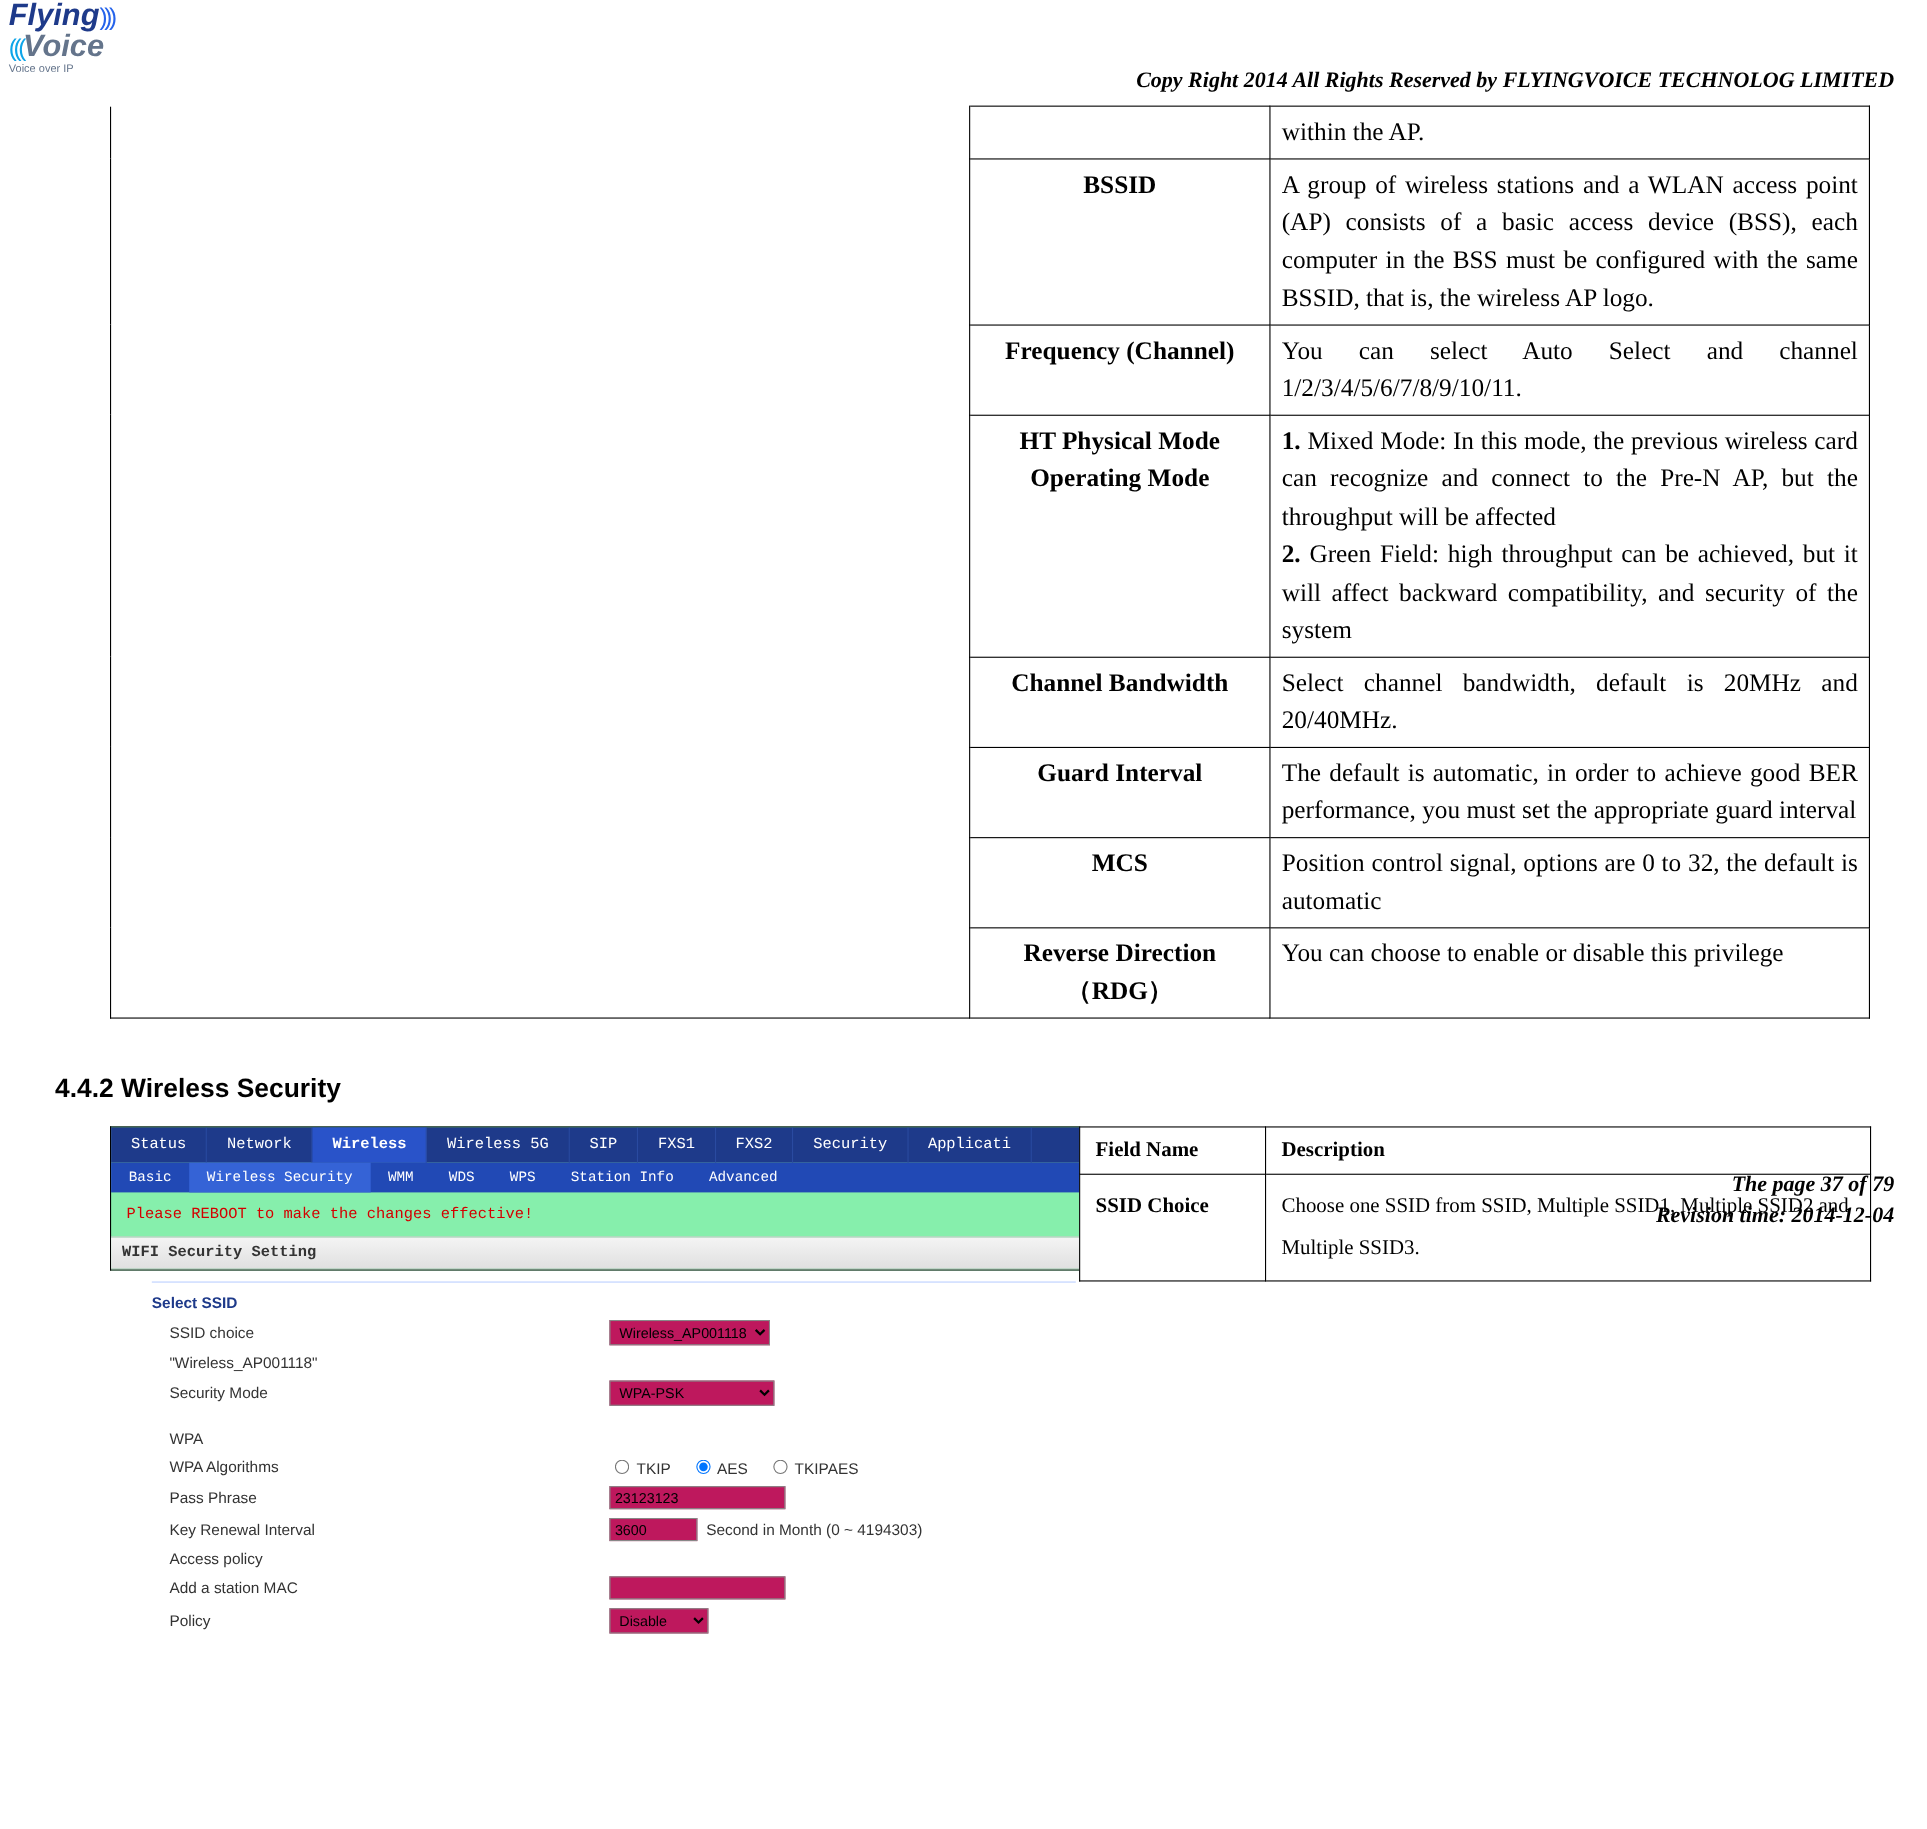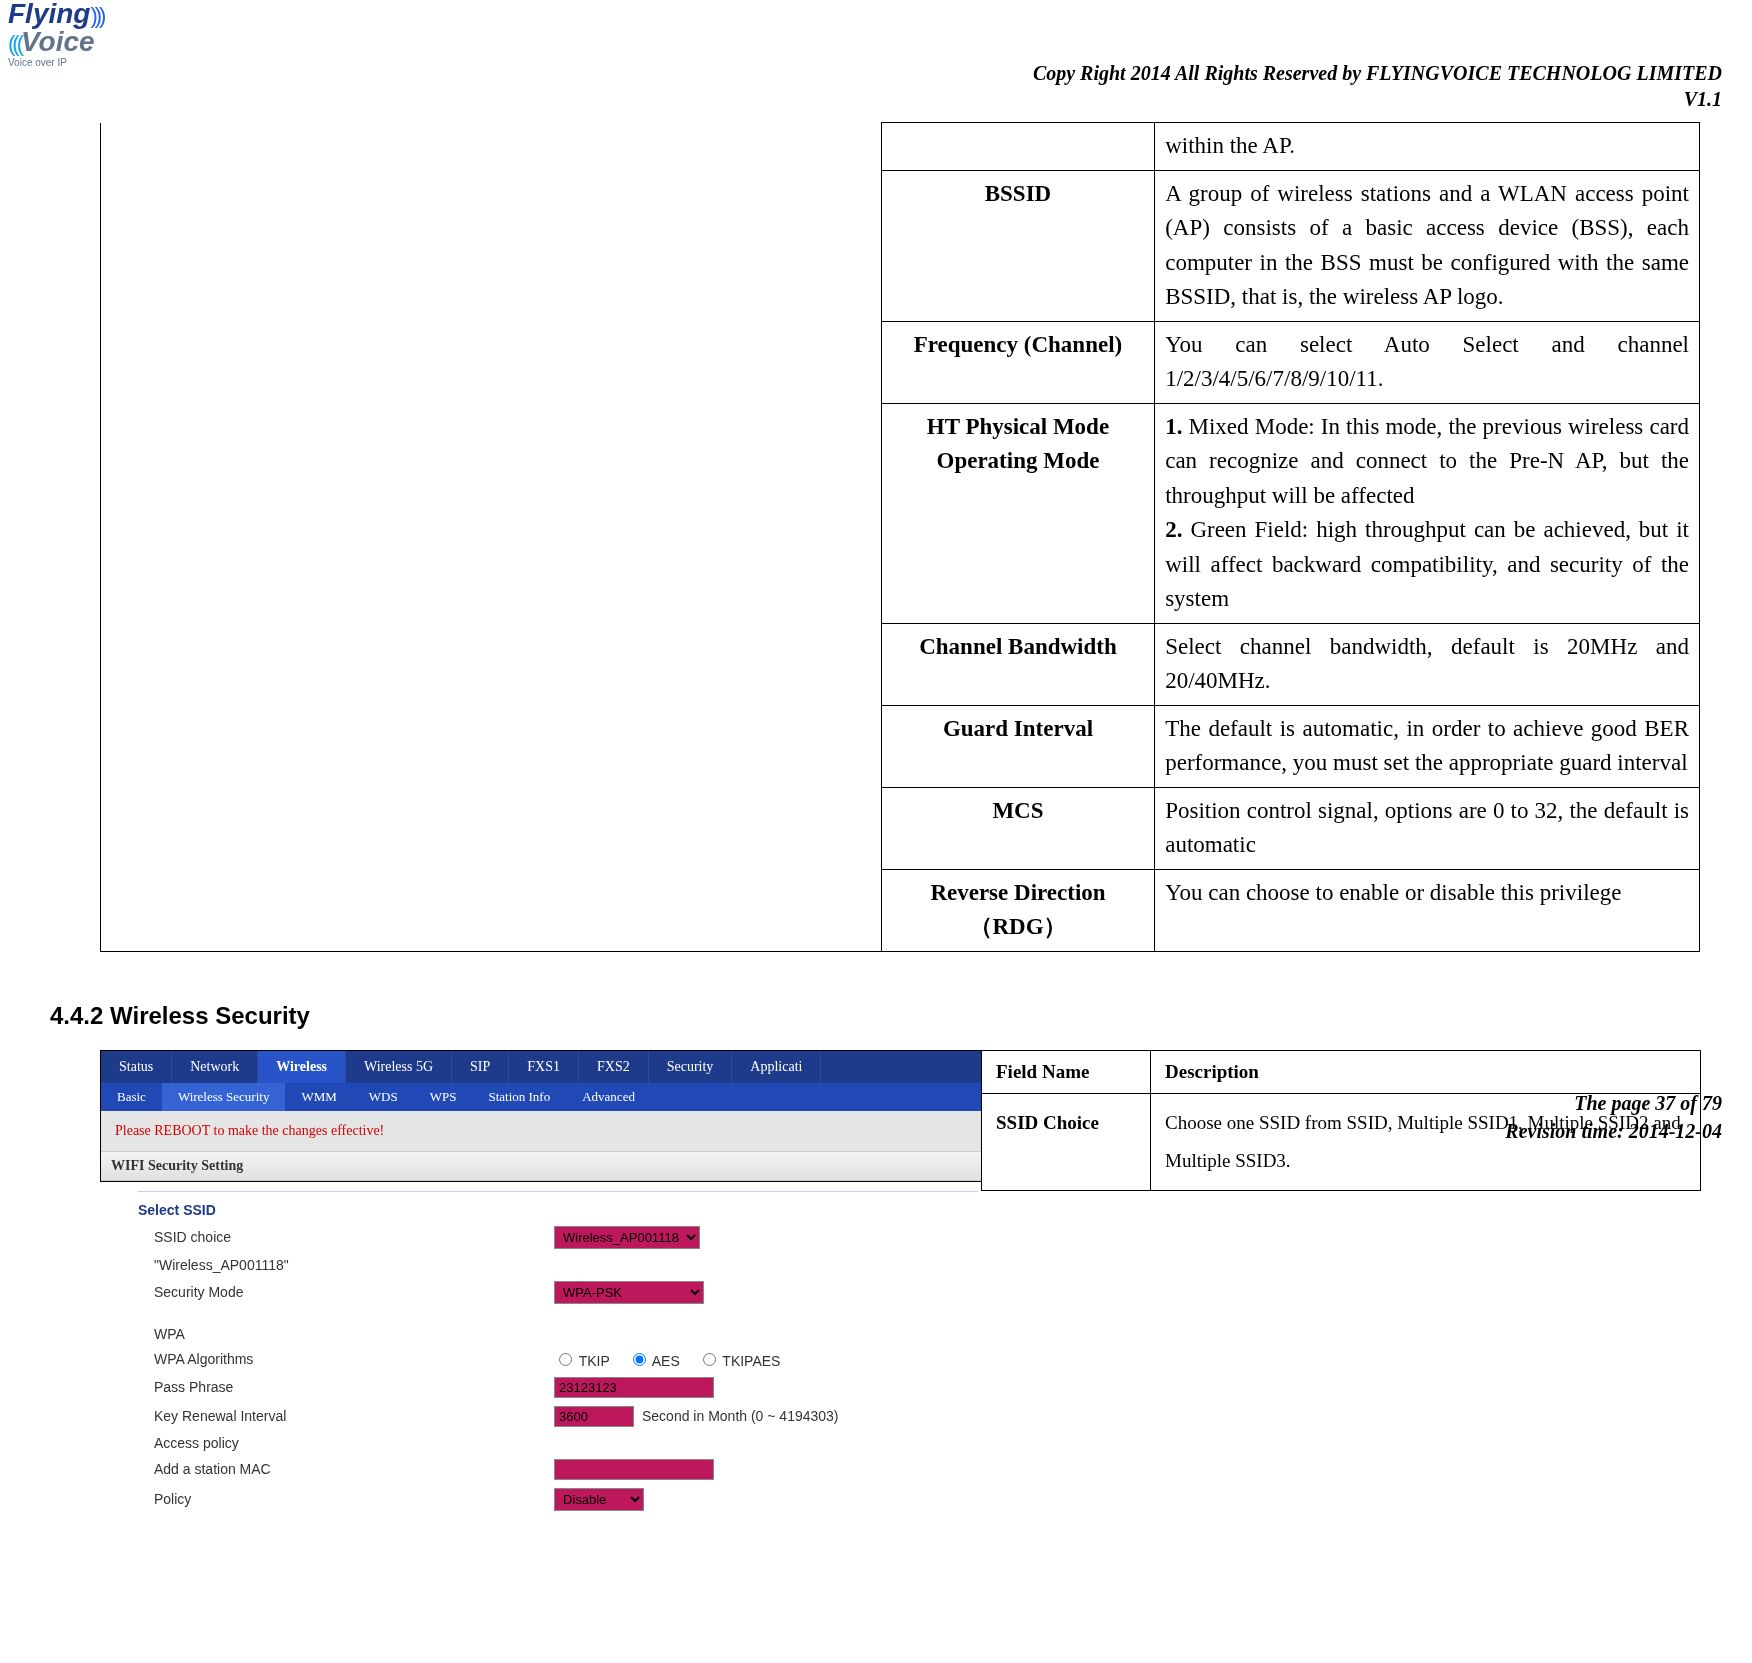--- a/index.html
+++ b/index.html
@@ -93,24 +93,24 @@
   .security-wrap {
     display: flex;
     align-items: flex-start;
     margin-left: 70px;
   }
   .ui-panel {
     width: 880px;
     border: 1px solid #000;
     border-right: none;
     padding: 0;
-    font-family: Liberation Serif, serif;
+    font-family: Liberation Mono, monospace;
     font-size: 14px;
     color: #333;
-    background: #e5e5e5;
+    background: #86efac;
   }
   .tabs-row {
     display: flex;
     background: #1e3a8a;
     color: #fff;
     font-size: 14px;
   }
   .tabs-row .tab {
     padding: 8px 18px;
     border-right: 1px solid #2a4aa0;
@@ -227,21 +227,20 @@
       <span class="flying">Flying</span><span class="wifi-icon">)))</span>
     </div>
     <div>
       <span class="wifi-icon" style="color:#0ea5e9;">(((</span><span class="voice">Voice</span>
     </div>
     <div class="tagline">Voice over IP</div>
   </div>
 
   <div class="header-right">
     <div>Copy Right 2014 All Rights Reserved by FLYINGVOICE TECHNOLOG LIMITED</div>
-    <div>V1.1</div>
   </div>
 
   <table class="doc-table">
     <tbody>
         <tr>
       <td class="empty-left" rowspan="8"></td>
       <td class="label-col"></td>
       <td class="desc-col">within the AP.</td>
     </tr>
     <tr>

